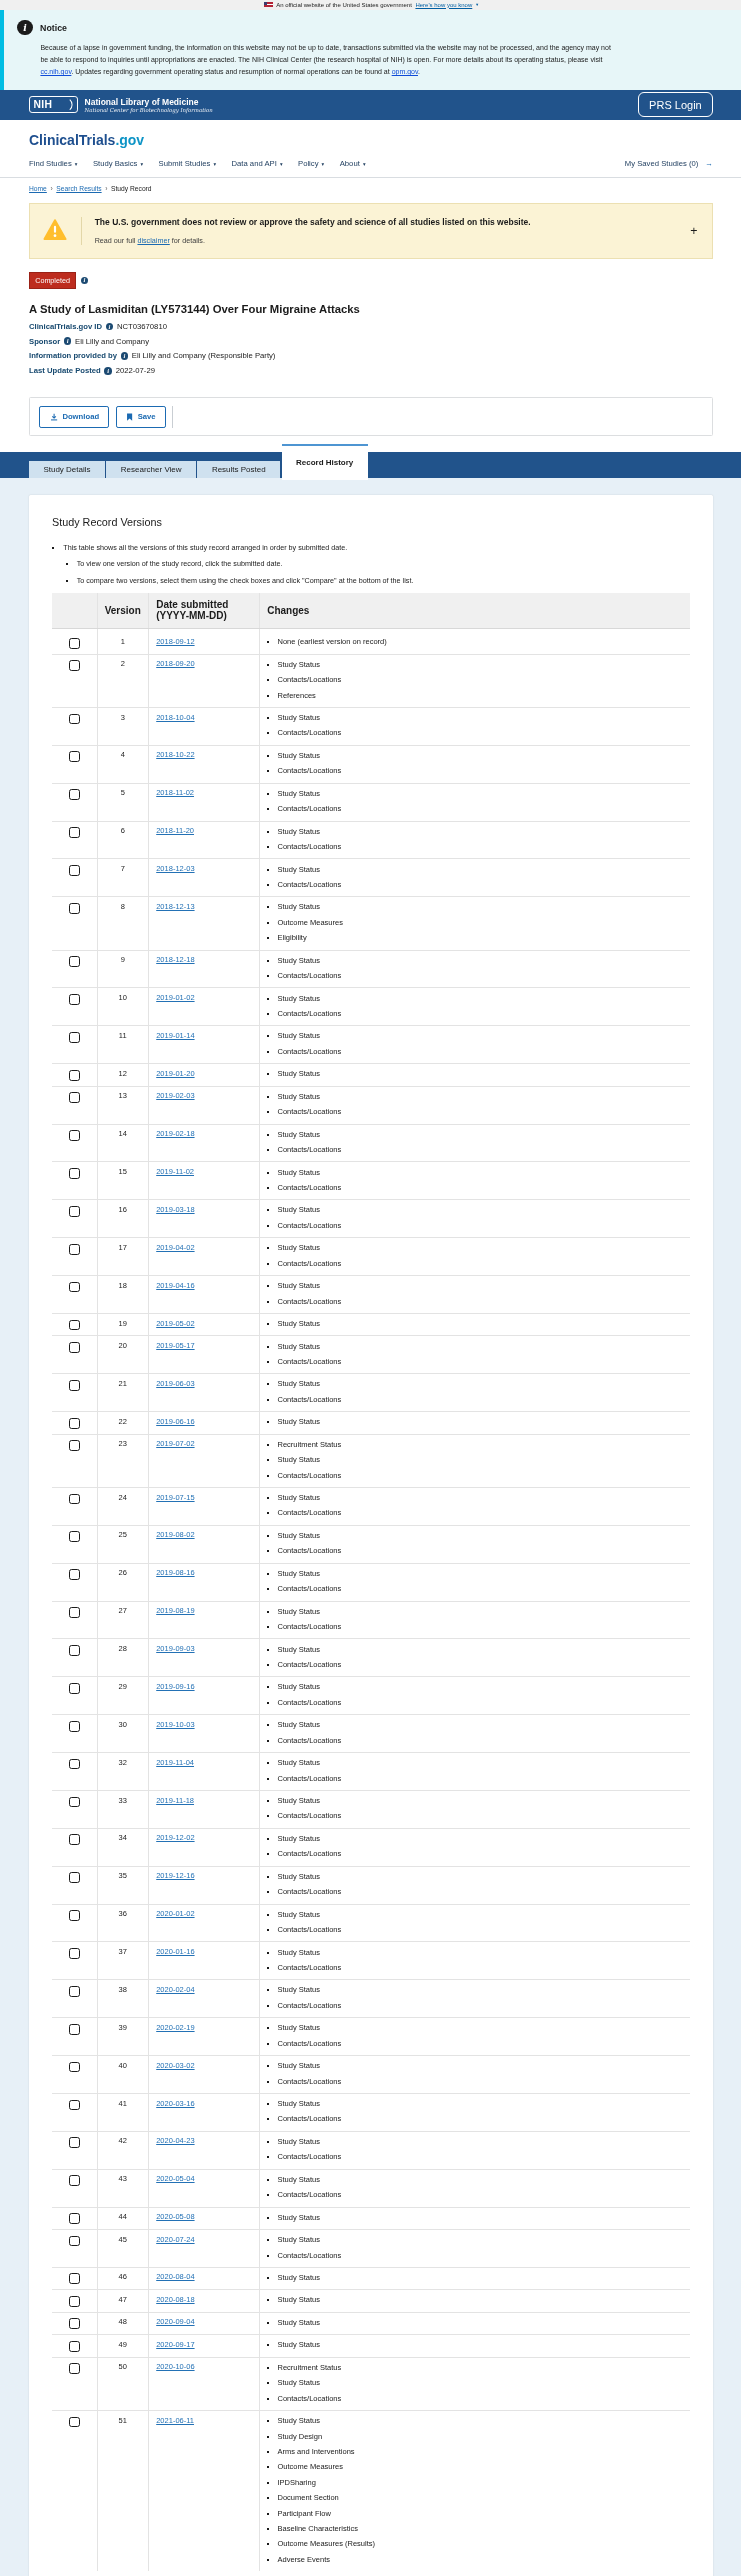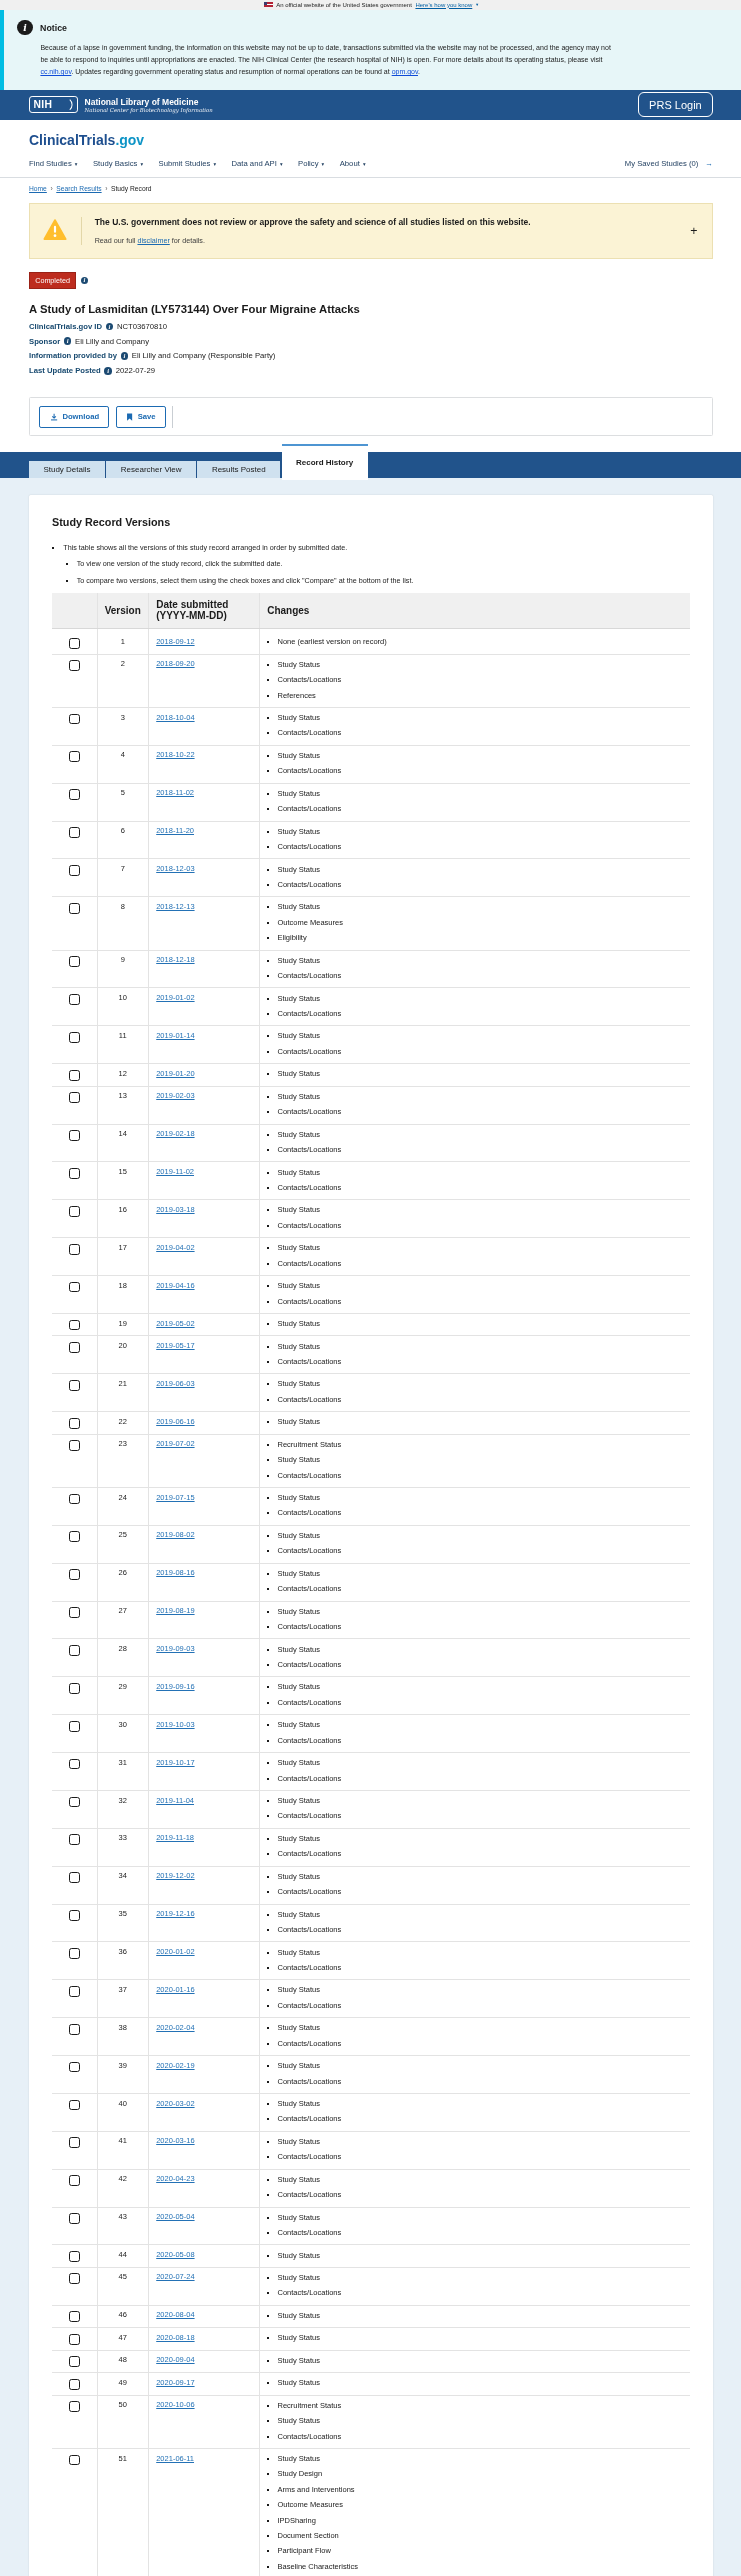--- a/index.html
+++ b/index.html
@@ -86,21 +86,21 @@
   
   .tab-bar { background:#21538b; height:26px; display:flex; align-items:flex-end; padding-left:29px; }
   .tab { height:17px; background:#cfe1ef; color:#1b1b1b; font-size:8px; padding:0 14.4px;
     display:flex; align-items:center; margin-right:1.5px; cursor:pointer; }
   .tab.active { height:36px; margin-bottom:-2.1px; background:#fff; font-weight:bold;
     border-top:2.1px solid #4e95d2; position:relative; z-index:2; }
 
   
   .content { background:#e7f0f7; padding:17.5px 29px 24px; }
   .card { background:#fff; border-radius:1.5px; box-shadow:0 0.5px 1.5px rgba(0,0,0,.18); padding:20.6px 23px 12.4px; }
-  h2.card-heading { margin:0 0 14.4px; font-size:10.8px; font-weight:bold; }
+  h2.card-heading { margin:0 0 14.4px; font-size:10.8px; font-weight:normal; }
   .notes { font-size:7.2px; line-height:1.6; }
   .notes ul { margin:0; padding-left:11.3px; list-style:square; }
   .notes ul ul { margin-top:4.6px; padding-left:13.4px; }
   .notes li { margin-bottom:4.6px; }
 
   
   table.versions { width:100%; border-collapse:collapse; margin-top:7.2px; font-size:7.5px; }
   .versions th { background:#f0f0f0; text-align:left; font-weight:bold; font-size:10px;
     padding:6.2px 7.2px; border-bottom:0.5px solid #d8d8d8;margin-top:28px; }
   .versions th.c-check { width:45px; }
@@ -677,33 +677,20 @@
               <ul class="changes-list">
                 <li>Study Status</li>
                 <li>Contacts/Locations</li>
               </ul>
             </td>
           </tr>
           <tr>
             <td class="cell-check">
               <div class="cbx"></div>
             </td>
-            <td class="cell-ver">31</td>
-            <td class="cell-date"><a class="date-link">2019-10-17</a></td>
-            <td class="cell-changes">
-              <ul class="changes-list">
-                <li>Study Status</li>
-                <li>Contacts/Locations</li>
-              </ul>
-            </td>
-          </tr>
-          <tr>
-            <td class="cell-check">
-              <div class="cbx"></div>
-            </td>
             <td class="cell-ver">32</td>
             <td class="cell-date"><a class="date-link">2019-11-04</a></td>
             <td class="cell-changes">
               <ul class="changes-list">
                 <li>Study Status</li>
                 <li>Contacts/Locations</li>
               </ul>
             </td>
           </tr>
           <tr>

